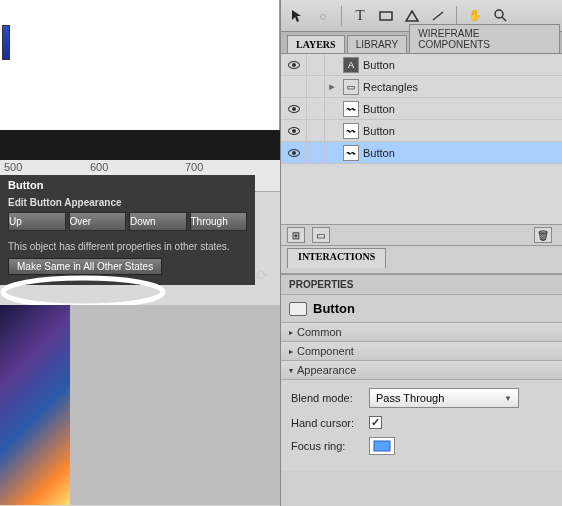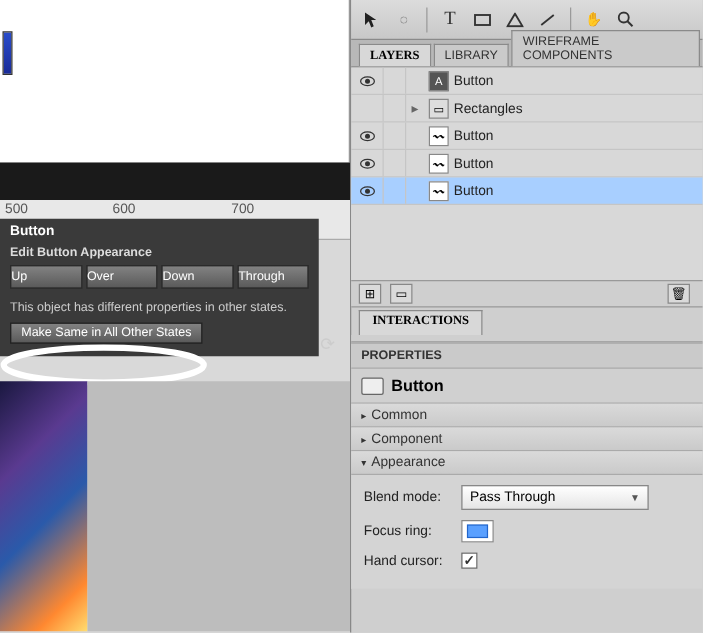--- a/index.html
+++ b/index.html
@@ -218,27 +218,27 @@
         </div>
       <div class="acc-body">
         <div class="prop-row">
           <div class="prop-label">Blend mode:</div>
           <div class="dropdown">
             <span>Pass Through</span>
               <span class="dd-arrow">▼</span>
           </div>
         </div>
         <div class="prop-row">
+          <div class="prop-label">Hand cursor:</div>
+          <div class="checkbox">✓</div>
+        </div>
+        <div class="prop-row">
           <div class="prop-label">Focus ring:</div>
           <div class="focus-box">
             <svg>
                 <rect x="1" y="1" width="16" height="10" fill="#5aa0ff" stroke="#2266cc"></rect>
               </svg>
           </div>
         </div>
-        <div class="prop-row">
-          <div class="prop-label">Hand cursor:</div>
-          <div class="checkbox">✓</div>
-        </div>
       </div>
     </div>
   </div>
 </div>
 
 </body></html>

